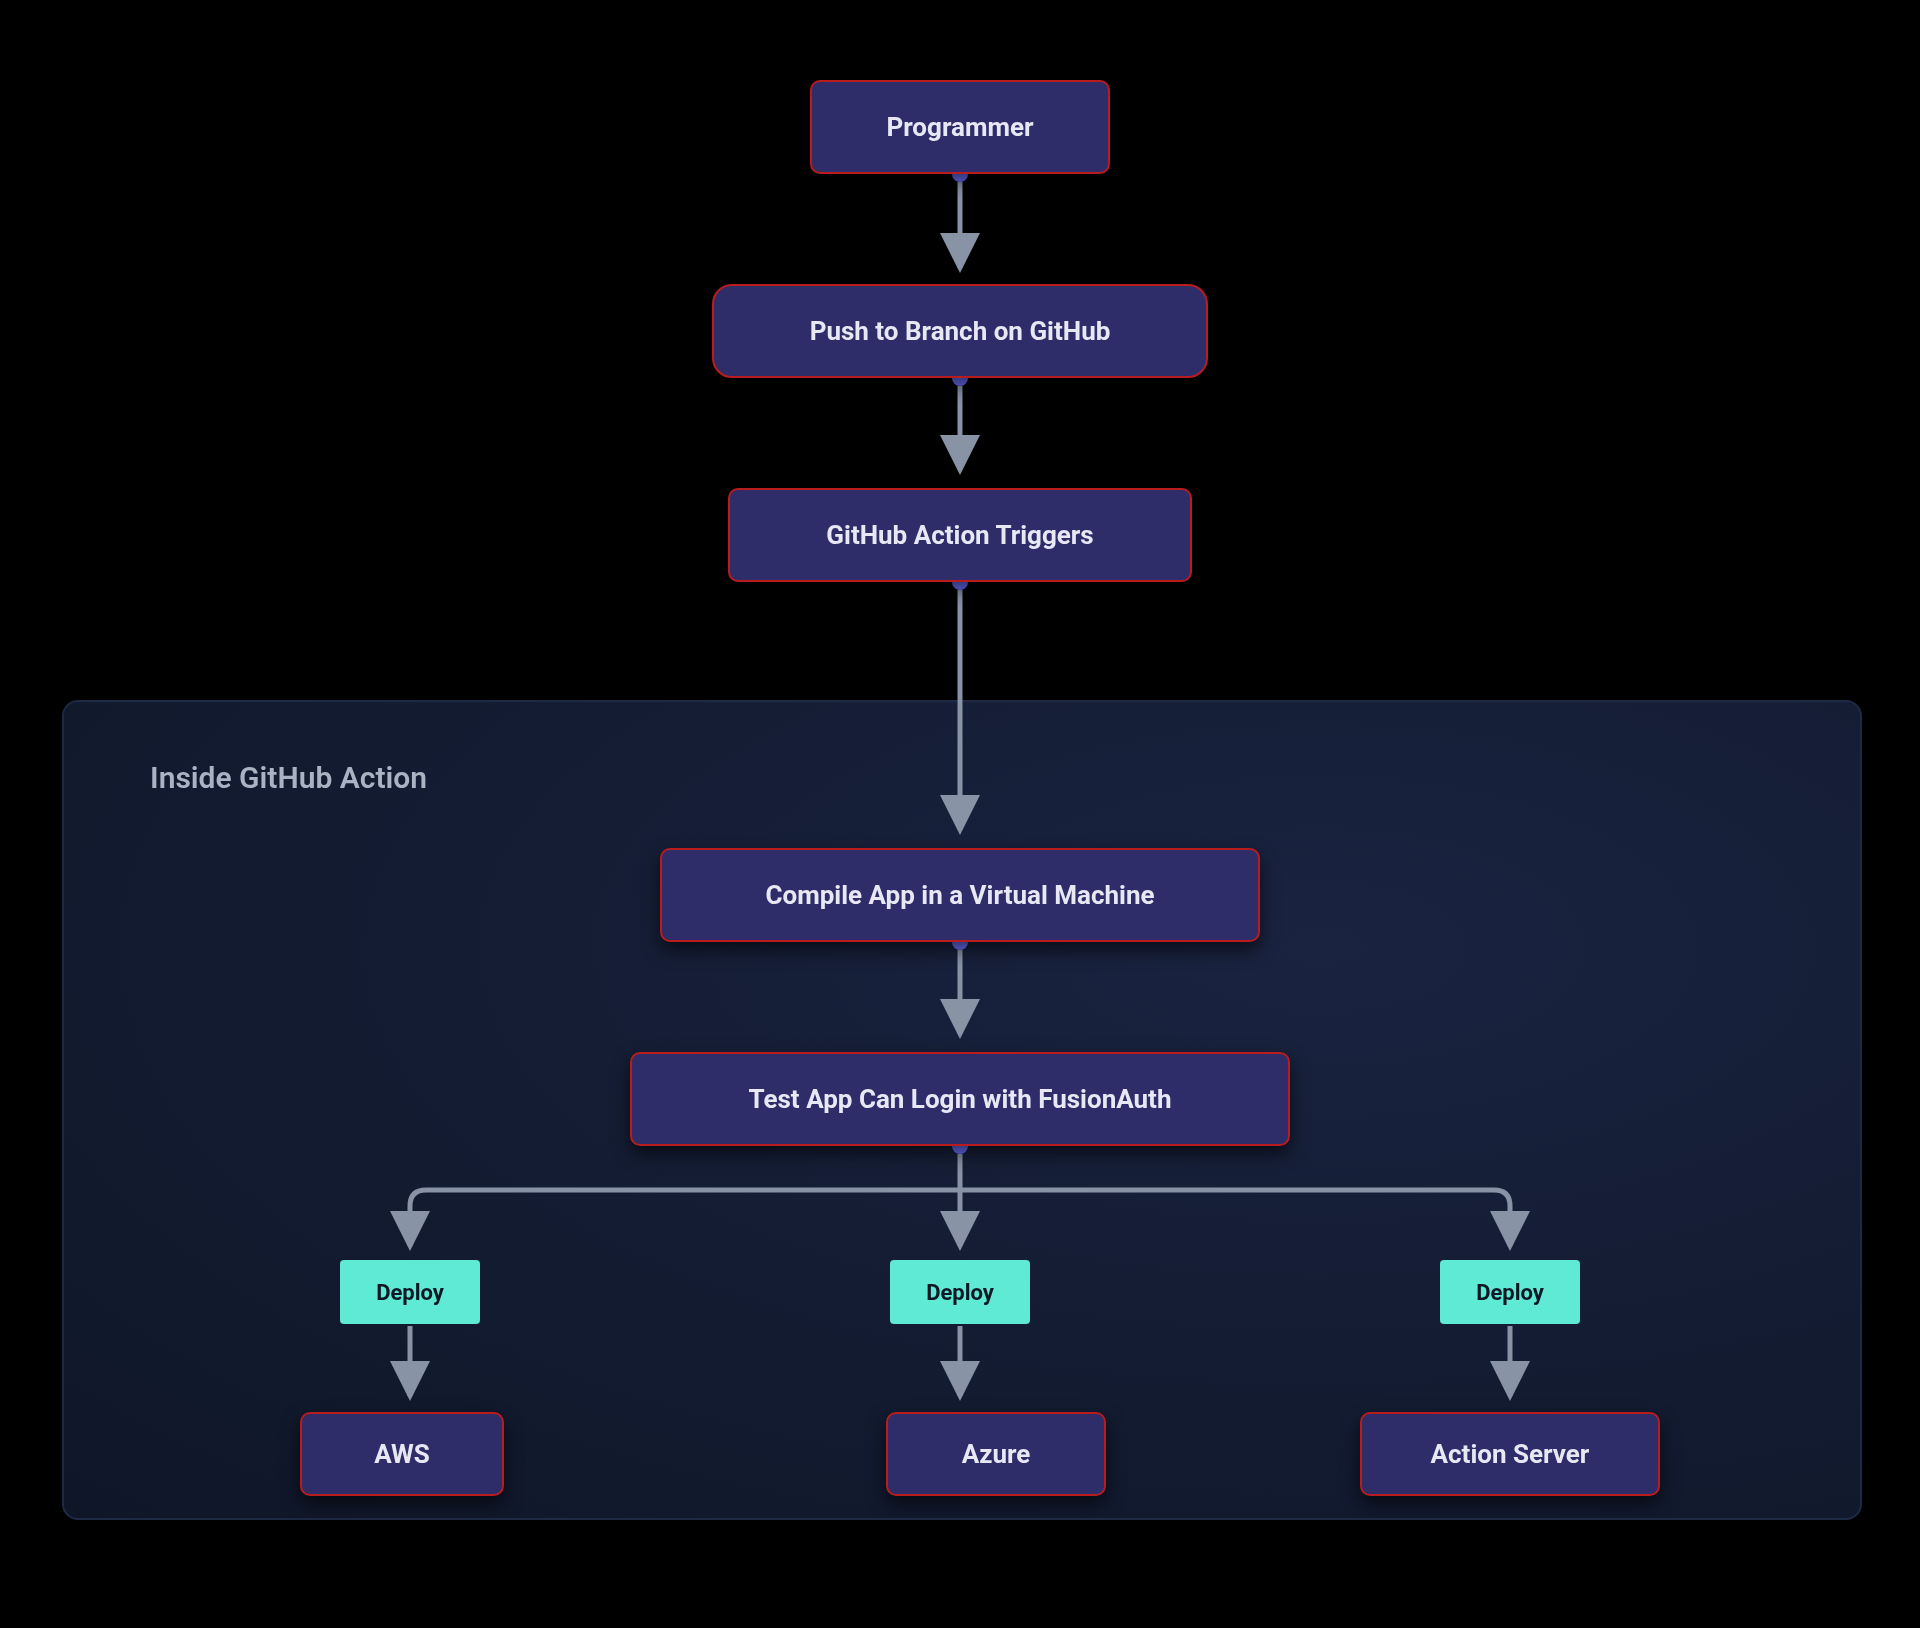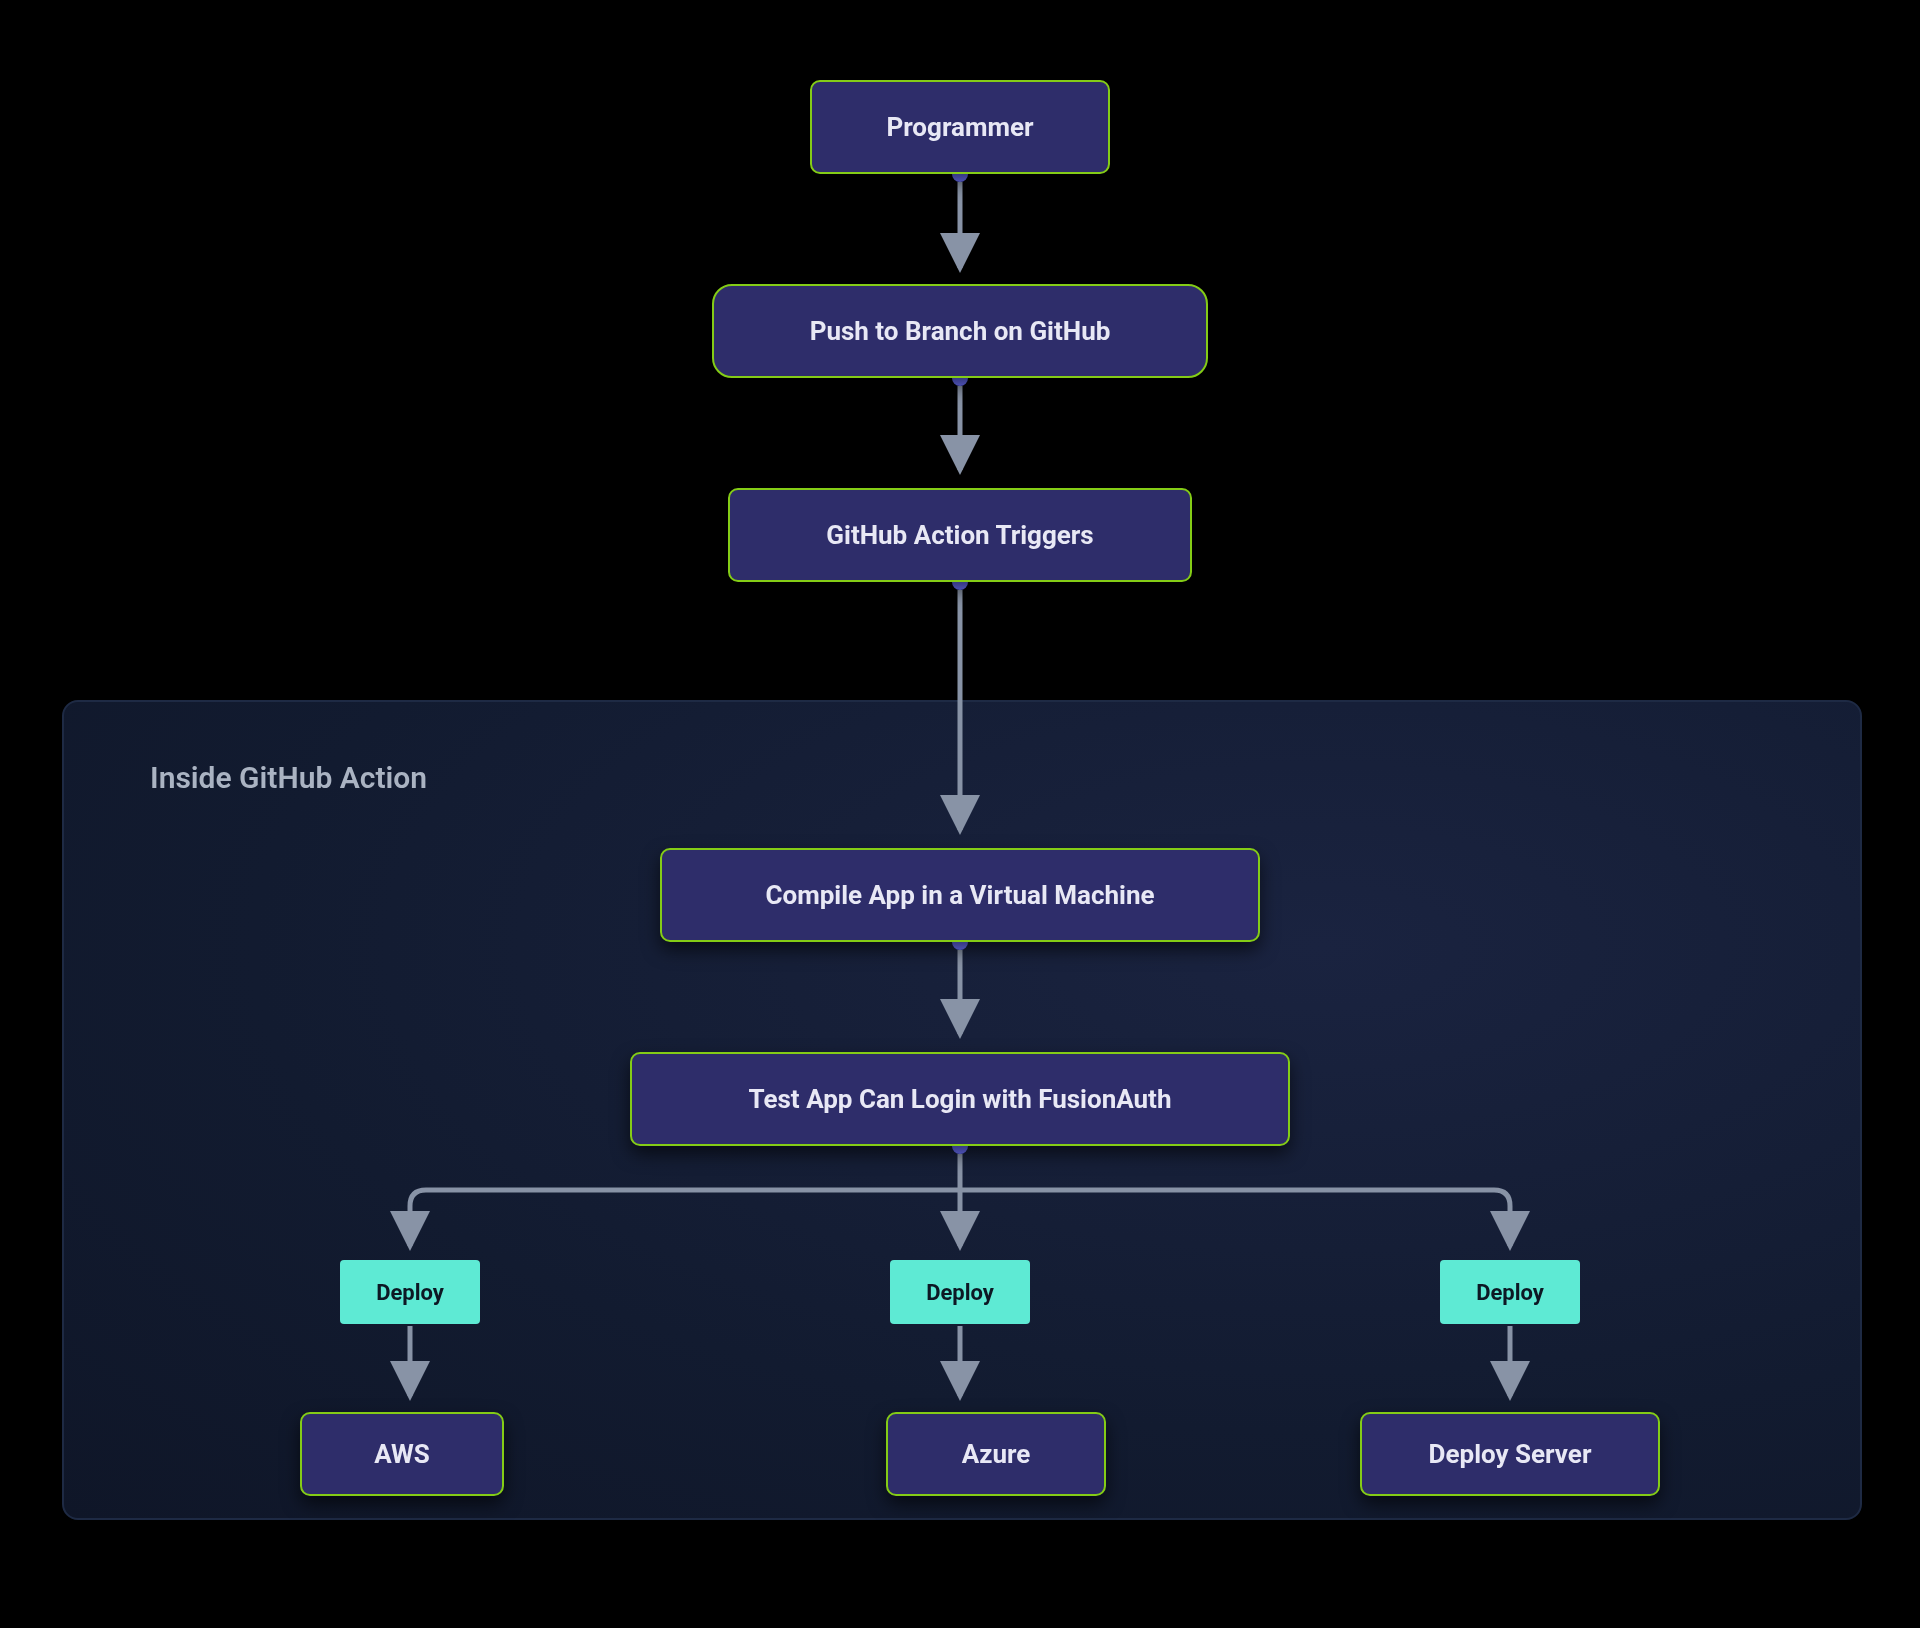--- a/index.html
+++ b/index.html
@@ -14,21 +14,21 @@
   }
   .canvas {
     position: absolute;
     top: 0; left: 0;
     width: 1920px;
     height: 1628px;
   }
   .node {
     position: absolute;
     background: #2e2d6a;
-    border: 2px solid #84cc16;
+    border: 2px solid #b91c1c;
     border-radius: 10px;
     color: #e8e8f5;
     font-weight: 700;
     font-size: 26px;
     display: flex;
     align-items: center;
     justify-content: center;
     padding: 0 30px;
     box-shadow: 0 8px 18px rgba(0,0,0,0.6);
     text-align: center;
@@ -144,16 +144,16 @@
     <span>Deploy</span>
   </div>
 
   <div class="node" style="left:300px; top:1412px; width:204px; height:84px;">
     <span>AWS</span>
   </div>
   <div class="node" style="left:850px; top:1412px; width:220px; height:84px;margin-left:36px;">
     <span>Azure</span>
   </div>
   <div class="node" style="left:1360px; top:1412px; width:300px; height:84px;">
-    <span>Deploy Server</span>
+    <span>Action Server</span>
   </div>
 
 </div>
 
 </body></html>

